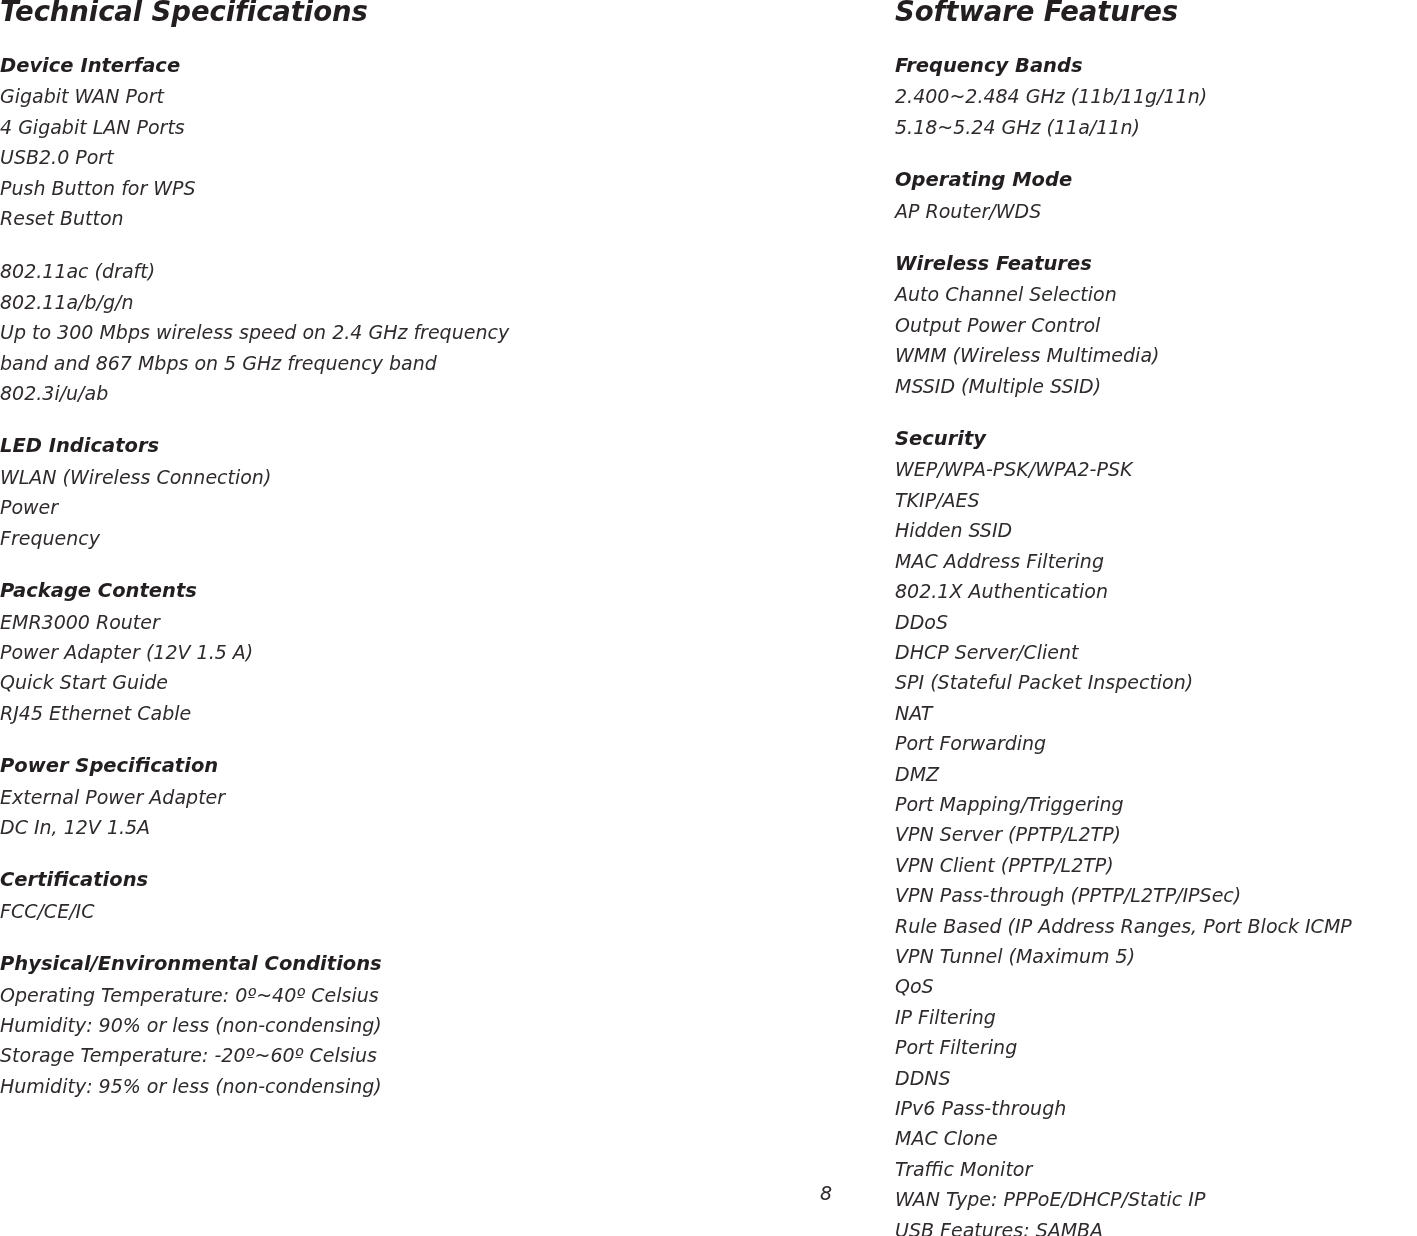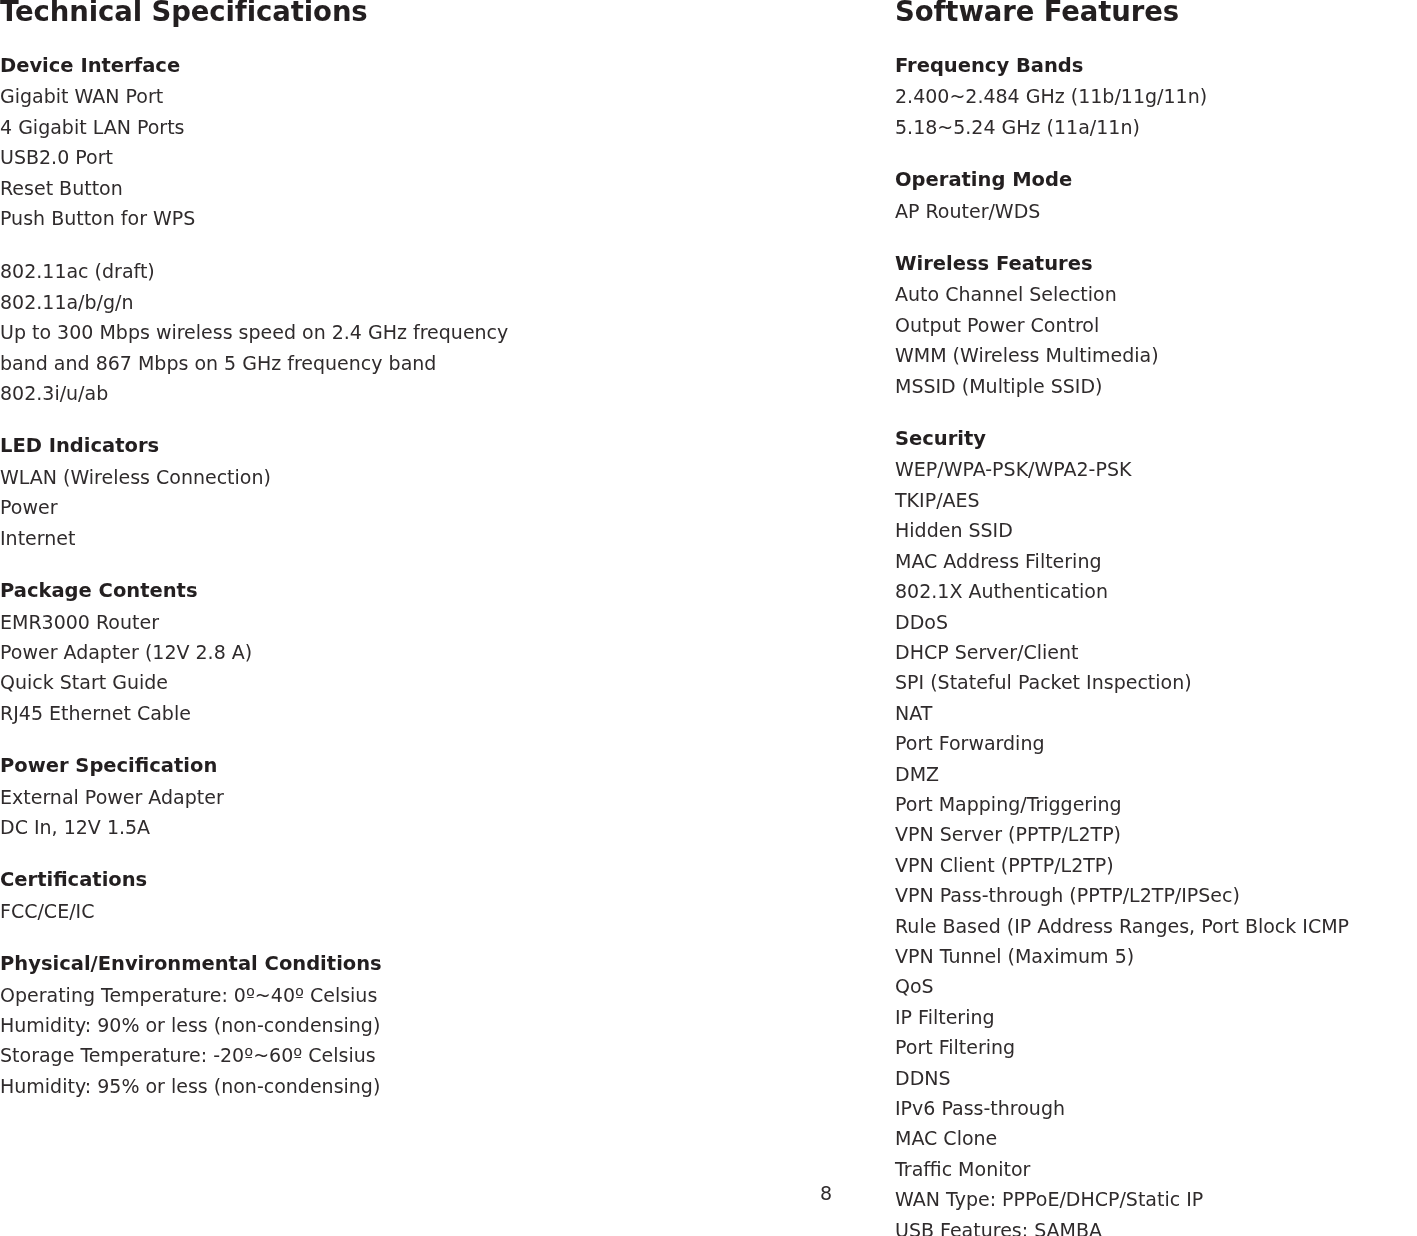--- a/index.html
+++ b/index.html
@@ -17,20 +17,21 @@
     -webkit-font-smoothing: antialiased;
   }
 
   .page {
     position: absolute;
     left: 0;
     top: 0;
     width: 1417px;
     height: 1236px;
     overflow: hidden;
+    font-style: italic;
   }
 
   
   .column {
     position: absolute;
     top: -6px;
   }
   .column--left {
     left: 0px;
     width: 880px;
@@ -92,40 +93,40 @@
 <div class="page">
 
   <div class="column column--left">
     <div class="col-title">Technical Specifications</div>
     <div>
         <div class="section">
           <div class="section-heading">Device Interface</div>
           <div class="spec-line">Gigabit WAN Port</div>
           <div class="spec-line">4 Gigabit LAN Ports</div>
           <div class="spec-line">USB2.0 Port</div>
+          <div class="spec-line">Push Button for WPS</div>
           <div class="spec-line">Reset Button</div>
-          <div class="spec-line">Push Button for WPS</div>
         </div>
         <div class="section">
           <div class="spec-line">802.11ac (draft)</div>
           <div class="spec-line">802.11a/b/g/n</div>
           <div class="spec-line">Up to 300 Mbps wireless speed on 2.4 GHz frequency</div>
           <div class="spec-line">band and 867 Mbps on 5 GHz frequency band</div>
           <div class="spec-line">802.3i/u/ab</div>
         </div>
         <div class="section">
           <div class="section-heading">LED Indicators</div>
           <div class="spec-line">WLAN (Wireless Connection)</div>
           <div class="spec-line">Power</div>
-          <div class="spec-line">Internet</div>
+          <div class="spec-line">Frequency</div>
         </div>
         <div class="section">
           <div class="section-heading">Package Contents</div>
           <div class="spec-line">EMR3000 Router</div>
-          <div class="spec-line">Power Adapter (12V 2.8 A)</div>
+          <div class="spec-line">Power Adapter (12V 1.5 A)</div>
           <div class="spec-line">Quick Start Guide</div>
           <div class="spec-line">RJ45 Ethernet Cable</div>
         </div>
         <div class="section">
           <div class="section-heading">Power Specification</div>
           <div class="spec-line">External Power Adapter</div>
           <div class="spec-line">DC In, 12V 1.5A</div>
         </div>
         <div class="section">
           <div class="section-heading">Certifications</div>

